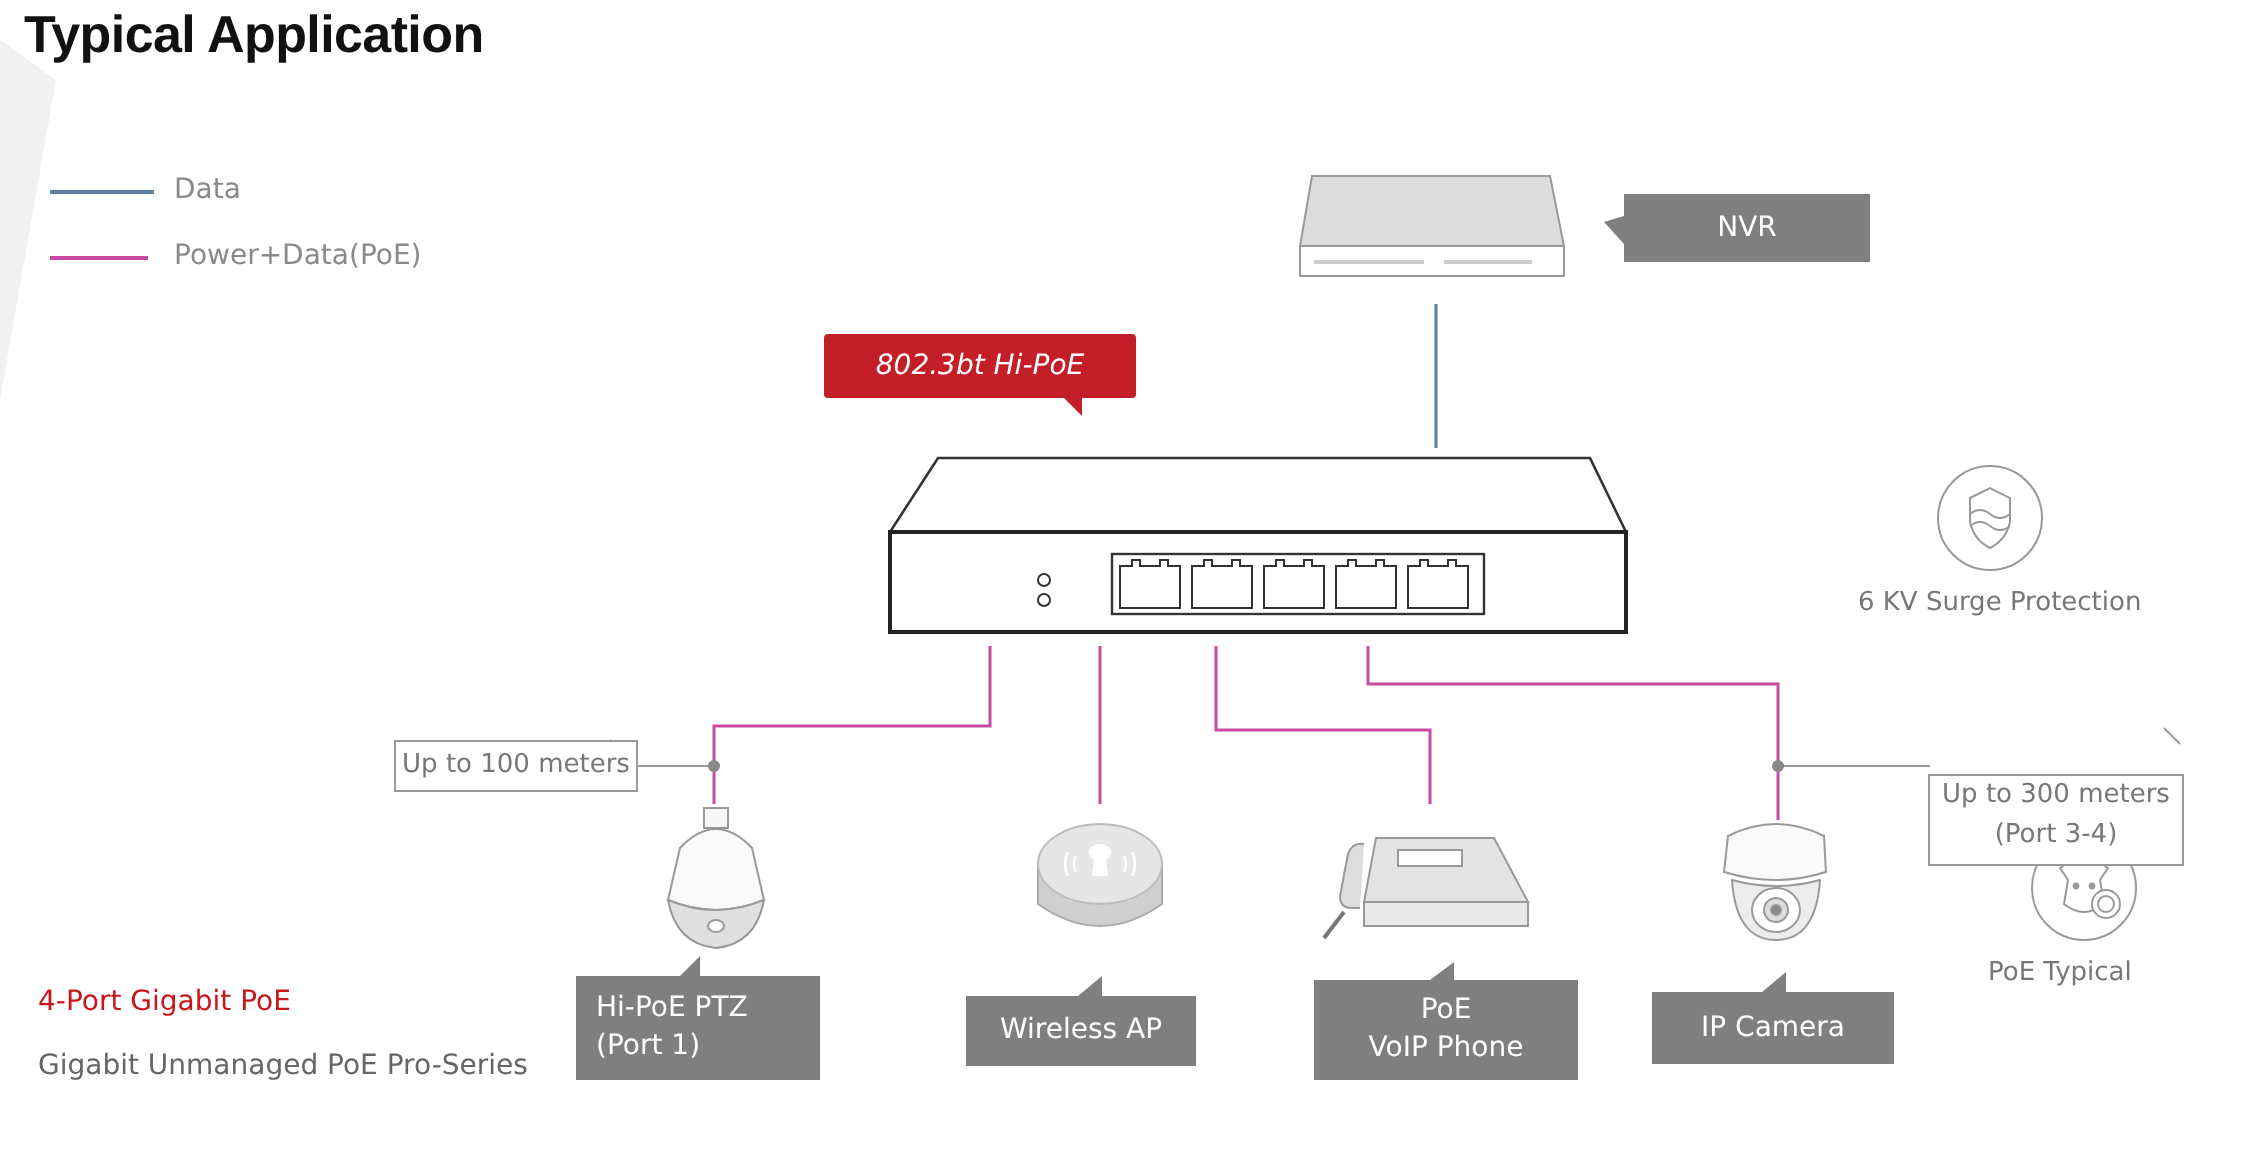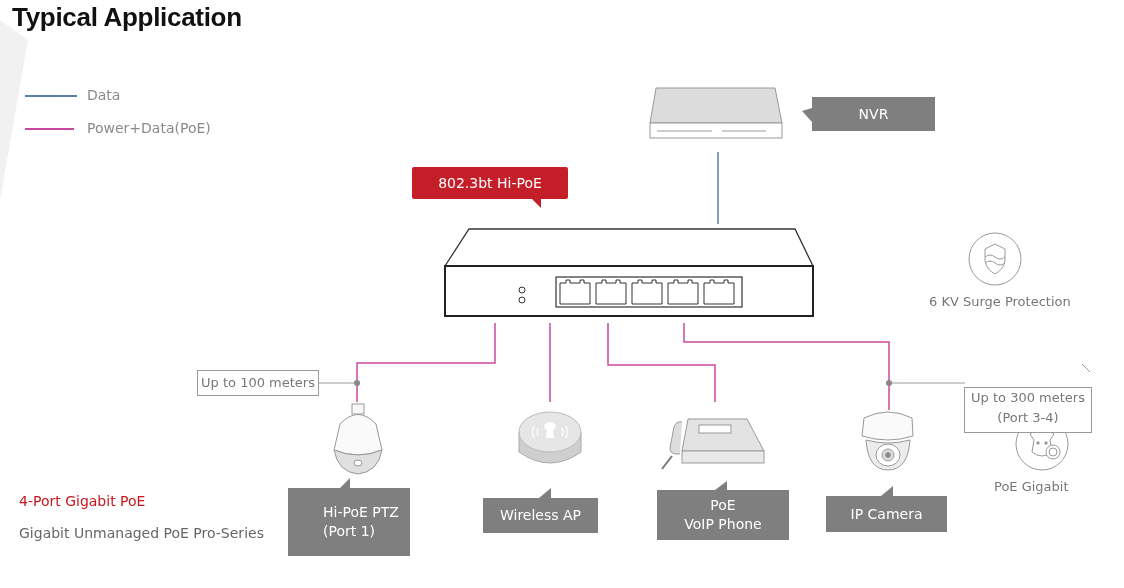--- a/index.html
+++ b/index.html
@@ -2,21 +2,21 @@
 <html><head>
   <meta charset="utf-8">
   <style>
     html, body { margin: 0; padding: 0; background: #ffffff; }
     body { width: 1124px; height: 588px; position: relative; overflow: hidden; font-family: "DejaVu Sans", sans-serif; }
     .abs { position: absolute; }
     #title { left: 12px; top: 2px; font-size: 26px; font-weight: bold; color: #111; font-family: "Liberation Sans", sans-serif; letter-spacing: -0.3px; }
     .legend-text { position: absolute; font-size: 14px; color: #8a8a8a; font-family: "DejaVu Sans", sans-serif; }
     .callout { position: absolute; color: #fff; font-size: 14px; display: flex; align-items: center; justify-content: center; text-align: left; line-height: 19px; font-family: "DejaVu Sans", sans-serif; }
     .gray-callout { background: #7f7f7f; }
-    .red-callout { background: #c41e28; border-radius: 2px; }
+    .red-callout { background: #c41e28; border-radius: 2px; font-style: italic; }
     .note { position: absolute; background: #fff; border: 1px solid #9a9a9a; color: #777; font-size: 13px; text-align: center; line-height: 20px; font-family: "DejaVu Sans", sans-serif; }
     .feat-label { position: absolute; font-size: 13px; color: #777; font-family: "DejaVu Sans", sans-serif; }
     #product-name { left: 19px; top: 493px; color: #c8161d; font-size: 14px; }
     #product-series { left: 19px; top: 525px; color: #666; font-size: 14px; }
     svg { position: absolute; left: 0; top: 0; }
   </style>
 </head>
 <body>
 
 <svg width="1124" height="588">
@@ -122,30 +122,30 @@
 <div id="title" class="abs">Typical Application</div>
 
 <div class="legend-text" style="left:87px; top:87px;">Data</div>
 <div class="legend-text" style="left:87px; top:120px;">Power+Data(PoE)</div>
 
 <div class="callout red-callout" style="left:412px; top:167px; width:156px; height:32px;">802.3bt Hi-PoE</div>
 
 <div class="callout gray-callout" style="left:812px; top:97px; width:123px; height:34px;">NVR</div>
 
 <div class="feat-label" style="left:929px; top:294px;">6 KV Surge Protection</div>
-<div class="feat-label" style="left:994px; top:479px;">PoE Gigabit</div>
+<div class="feat-label" style="left:994px; top:479px;">PoE Typical</div>
 
 <div class="note" style="left:197px; top:370px; width:120px; height:24px; line-height:24px;">Up to 100 meters</div>
 
 <div class="note" style="left:964px; top:363px; width:126px; height:44px;margin-top:24px;">
   <div>Up to 300 meters</div>
   <div>(Port 3-4)</div>
 </div>
 
-<div class="callout gray-callout" style="left:288px; top:488px; width:122px; height:68px; flex-direction:column; align-items:flex-start; padding-left:35px; box-sizing:border-box;">
+<div class="callout gray-callout" style="left:288px; top:488px; width:122px; height:52px; flex-direction:column; align-items:flex-start; padding-left:10px; box-sizing:border-box;">
   <span>Hi-PoE PTZ</span>
   <span>(Port 1)</span>
 </div>
 
 <div class="callout gray-callout" style="left:483px; top:498px; width:115px; height:35px;">Wireless AP</div>
 
 <div class="callout gray-callout" style="left:657px; top:490px; width:132px; height:50px; flex-direction:column;">
   <span>PoE</span>
   <span>VoIP Phone</span>
 </div>

